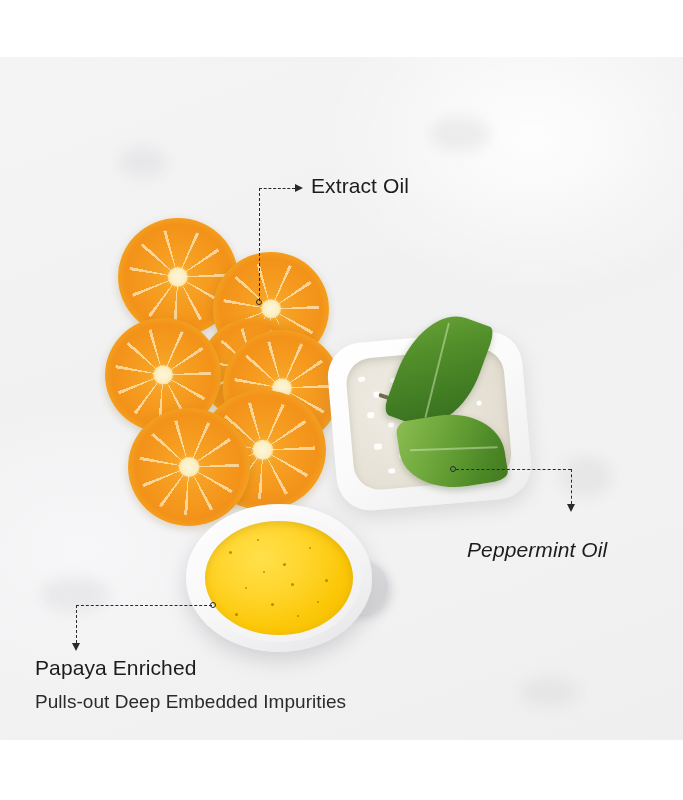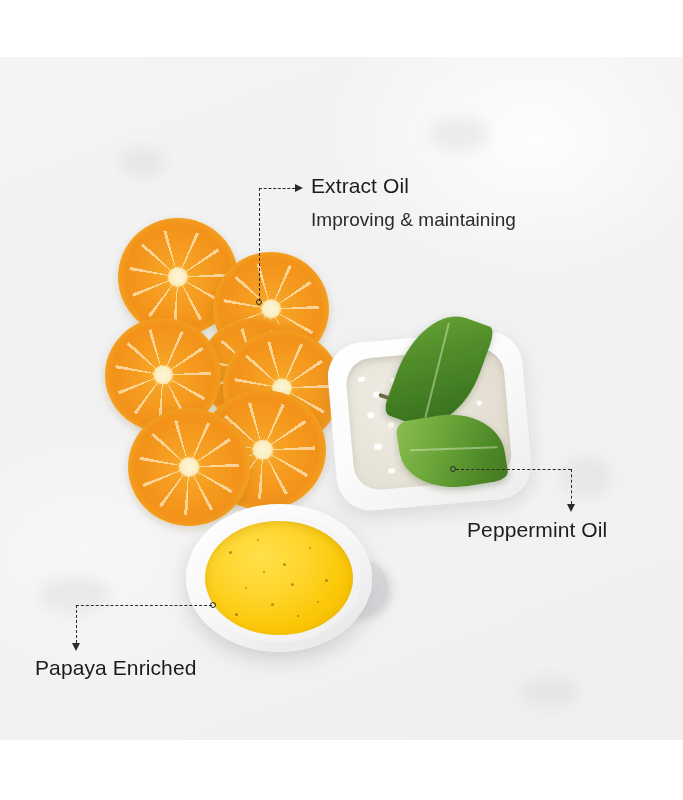--- a/index.html
+++ b/index.html
@@ -75,21 +75,21 @@
     font-weight: 400;
     color: #2b2b2b;
     letter-spacing: 0.05px;
     white-space: nowrap;
     line-height: 1.42;
   }
 
   .callout-orange { left: 311px; top: 174px; }
   .callout-orange .body-block { margin-top: 9px; }
 
-  .callout-peppermint { left: 467px; top: 518px; }
+  .callout-peppermint { left: 467px; top: 538px; font-style: italic; }
   .callout-peppermint .body-block { margin-top: 10px; }
 
   .callout-papaya { left: 35px; top: 656px; }
   .callout-papaya .body-block { margin-top: 9px; }
 
   
   .leader { position: absolute; }
   .dash-h {
     position: absolute;
     height: 0;
@@ -363,25 +363,27 @@
   <div class="leader">
     <div class="dot-marker" style="left:210px; top:602px;"></div>
     <div class="dash-h" style="left:76px; top:605px; width:136px;"></div>
     <div class="dash-v" style="left:76px; top:605px; height:38px;"></div>
     <div class="arrow-down" style="left:72px; top:643px;"></div>
   </div>
 
   <div class="callout callout-orange">
     <div class="headline">Extract Oil</div>
     <div class="body-block">
-      <div class="body-line">Improving &amp; maintaining</div>
     </div>
   </div>
 
   <div class="callout callout-peppermint">
     <div class="headline">Peppermint Oil</div>
   </div>
 
   <div class="callout callout-papaya">
     <div class="headline">Papaya Enriched</div>
+    <div class="body-block">
+      <div class="body-line">Pulls-out Deep Embedded Impurities</div>
+    </div>
   </div>
 
 </div>
 
 </body></html>

